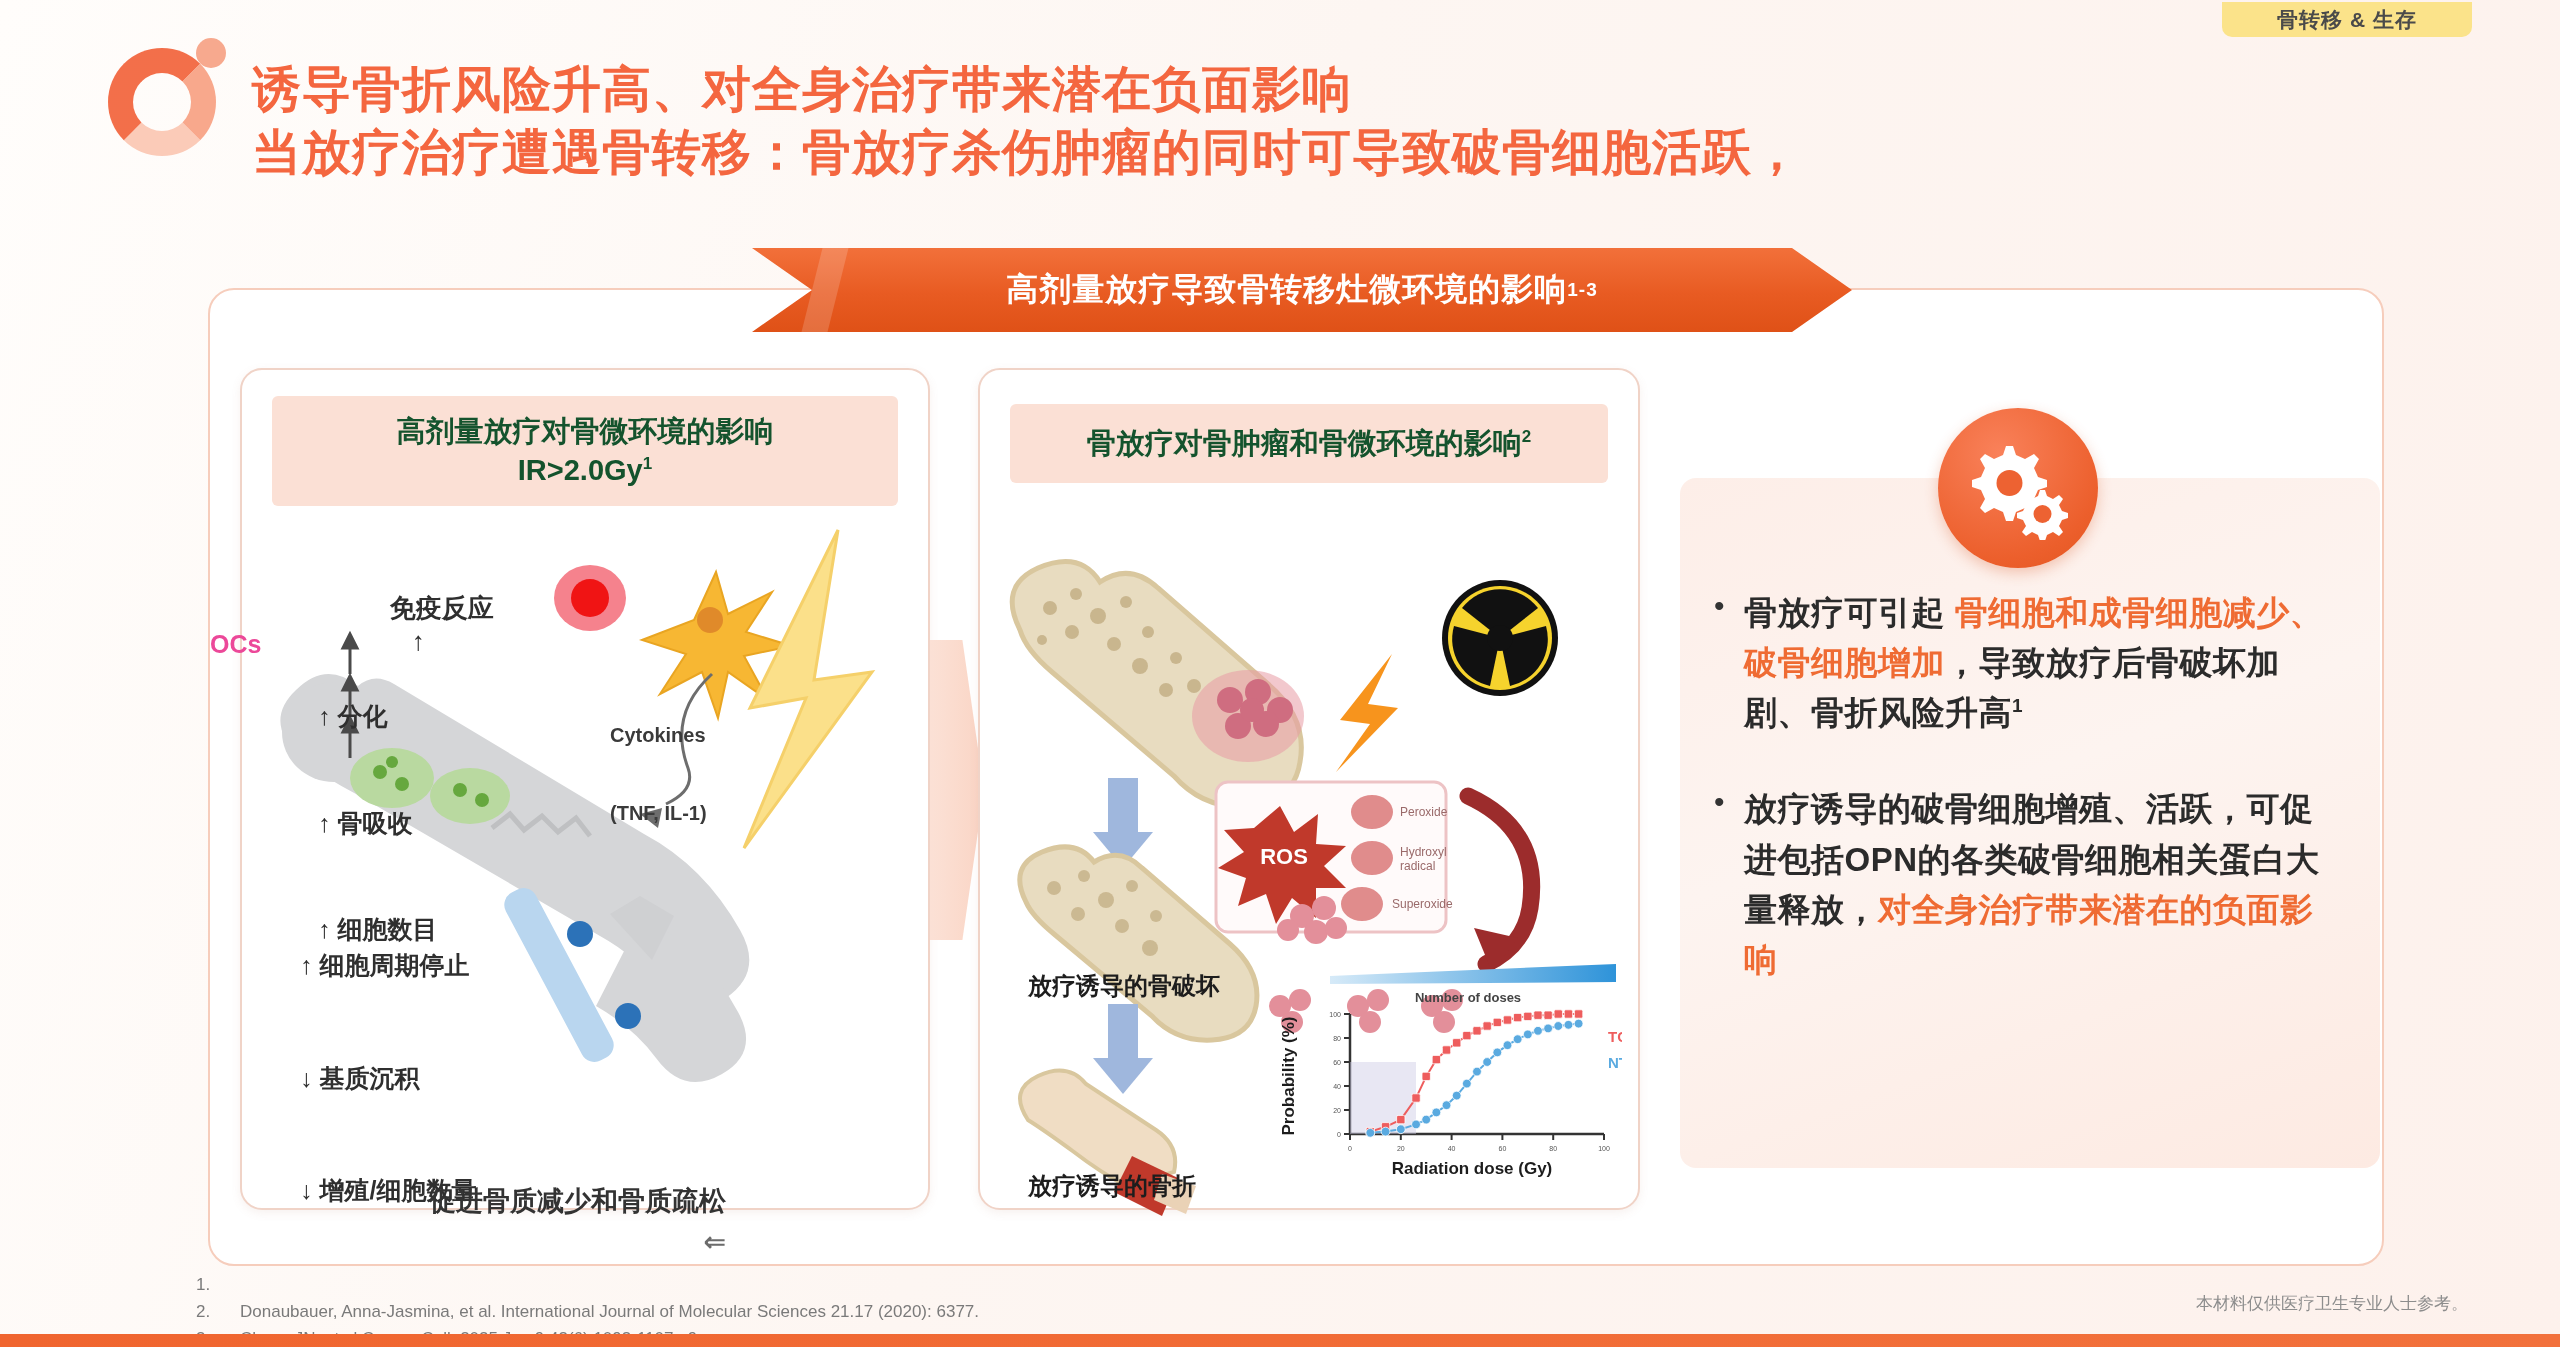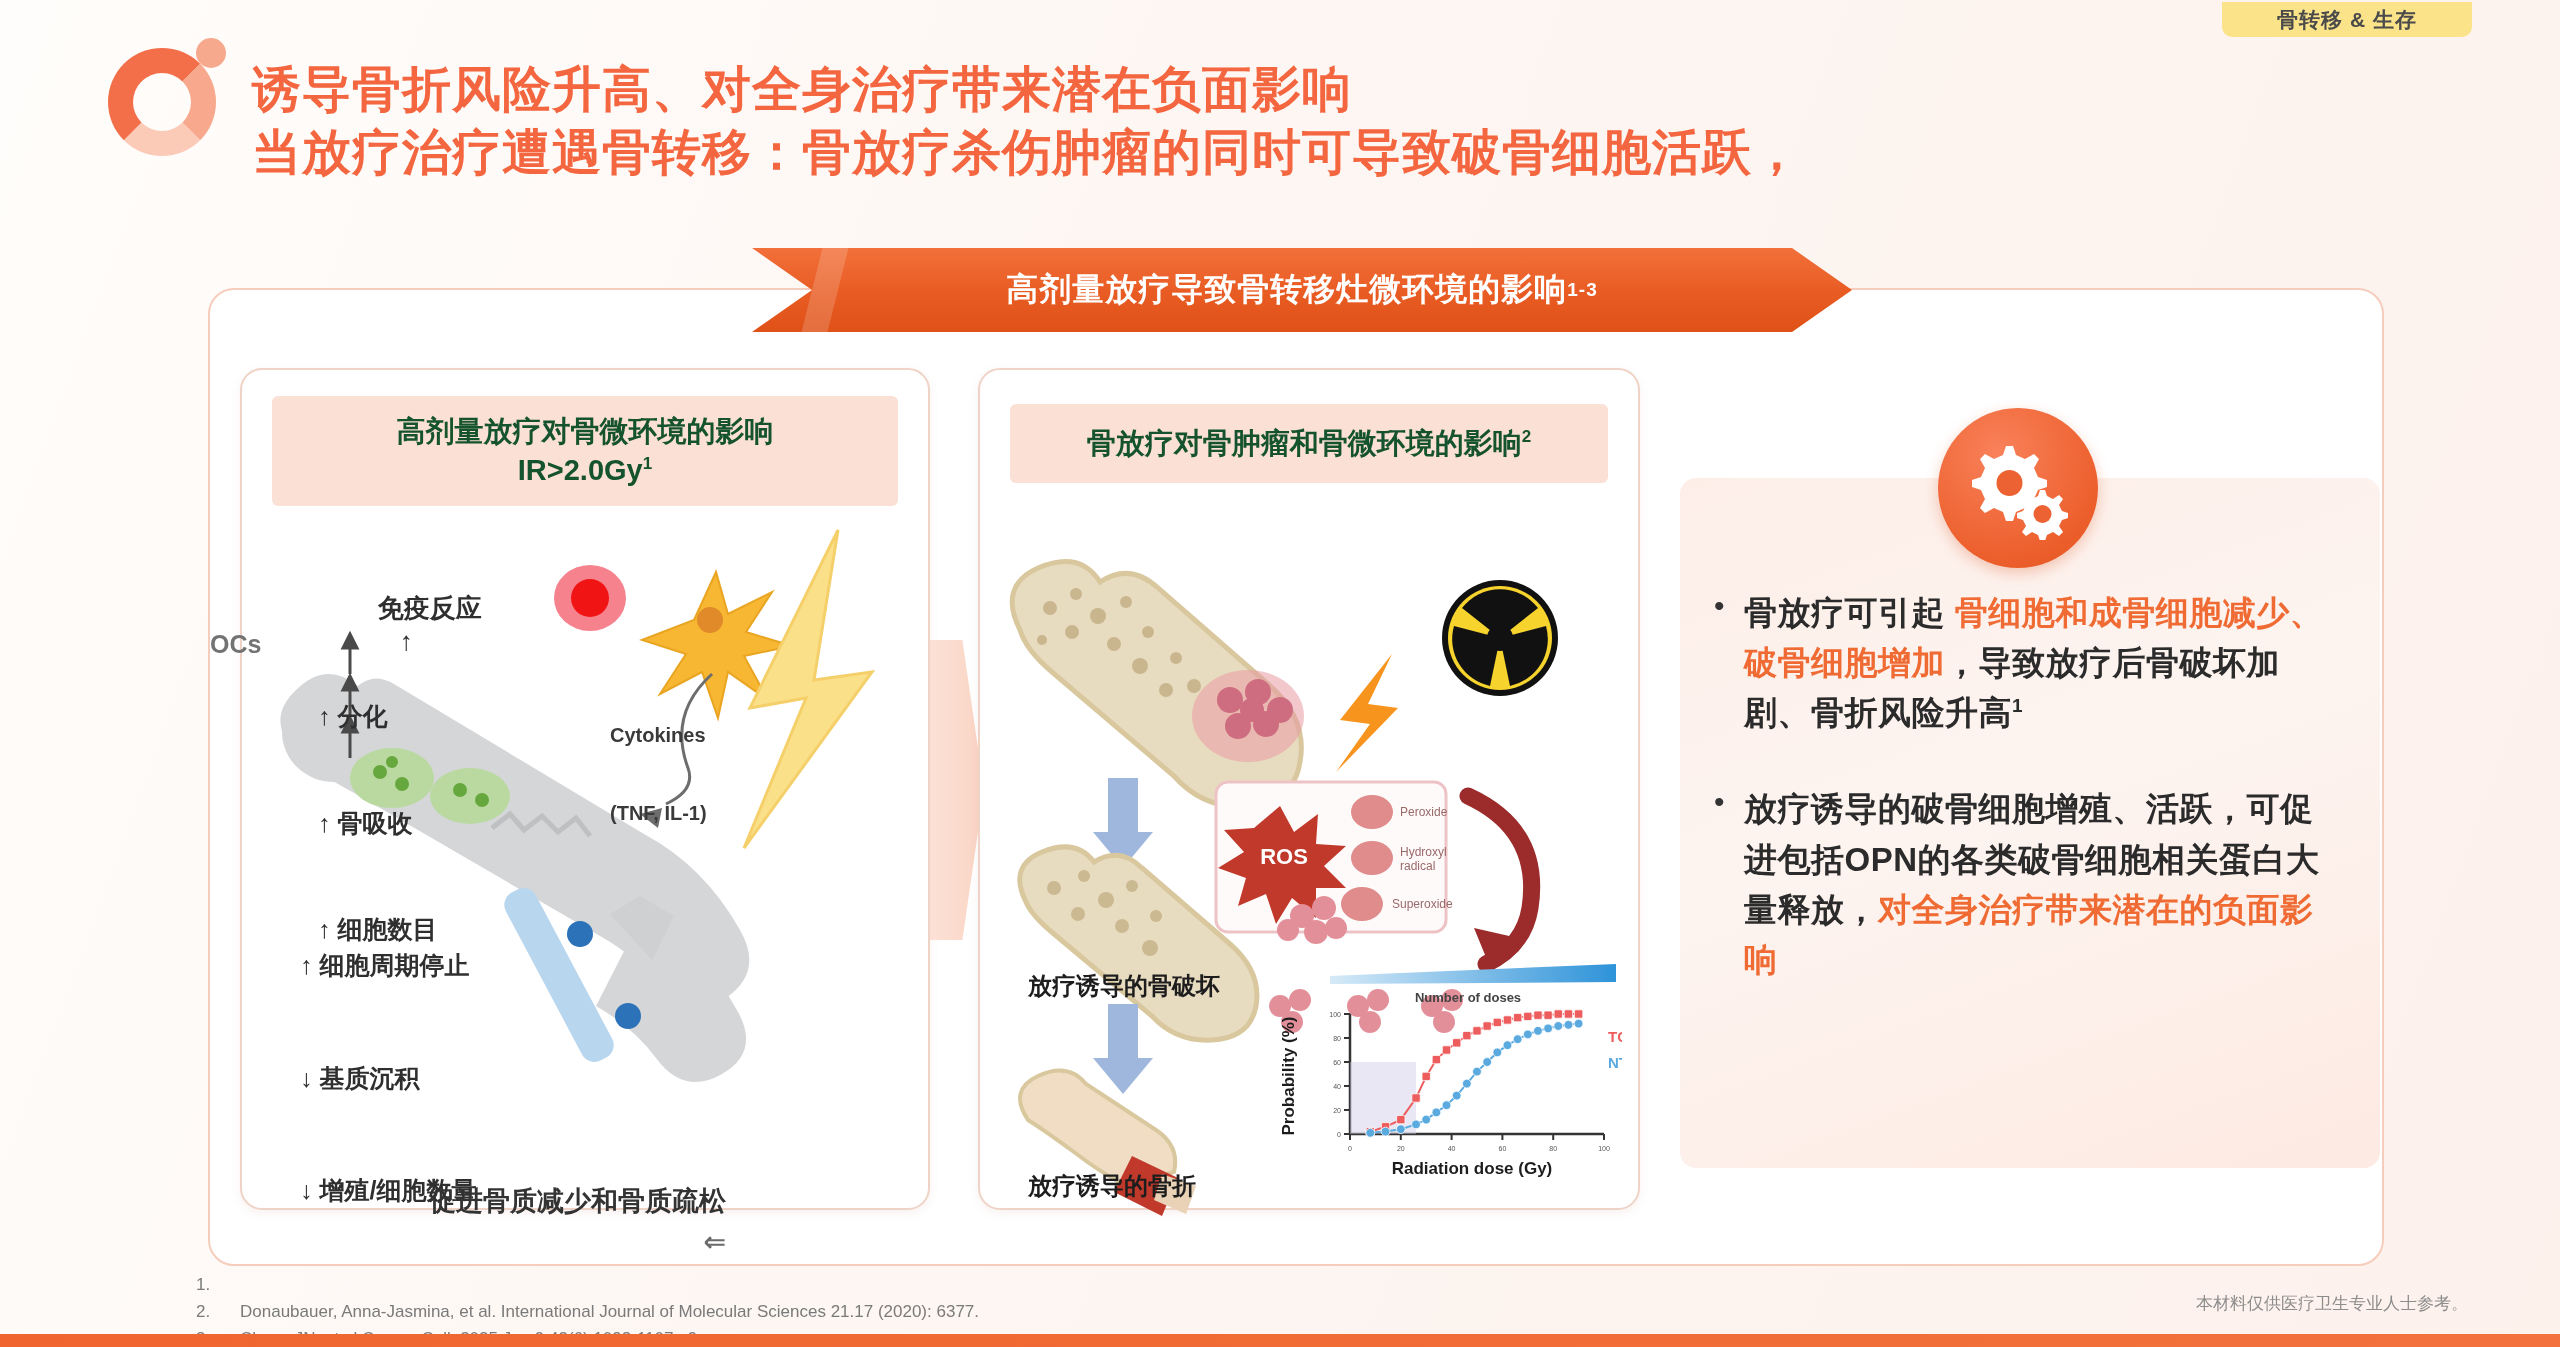--- a/index.html
+++ b/index.html
@@ -218,26 +218,26 @@
         <g stroke="#4a4a4a" stroke-width="3">
           <line x1="108" y1="132" x2="108" y2="164"></line>
             <path d="M108 124 l-7 14 h14 z" fill="#4a4a4a"></path>
           <line x1="108" y1="174" x2="108" y2="206"></line>
             <path d="M108 166 l-7 14 h14 z" fill="#4a4a4a"></path>
           <line x1="108" y1="216" x2="108" y2="248"></line>
             <path d="M108 208 l-7 14 h14 z" fill="#4a4a4a"></path>
         </g>
       </svg>
 
-      <div class="dlabel" style="left:78px; top:190px; font-size:26px;">
+      <div class="dlabel" style="left:90px; top:190px; font-size:26px;">
         <span>免疫反应</span>
         <span style="margin-left:22px;">↑</span>
       </div>
 
-      <div class="dlabel" style="left:-32px; top:260px; font-size:25px; color:#737373;">OCs</div>
+      <div class="dlabel" style="left:-32px; top:260px; font-size:25px; color:#ec4899;">OCs</div>
 
       <div class="dlabel" style="left:76px; top:258px; font-size:25px; line-height:1.42;">
         <div>↑ 分化</div>
         <div>↑ 骨吸收</div>
         <div>↑ 细胞数目</div>
       </div>
 
       <div class="dlabel" style="left:368px; top:300px; font-size:20px; font-weight:bold; color:#3a3a3a; line-height:1.3;">
         <div>Cytokines</div>
         <div>(TNF, IL-1)</div>

